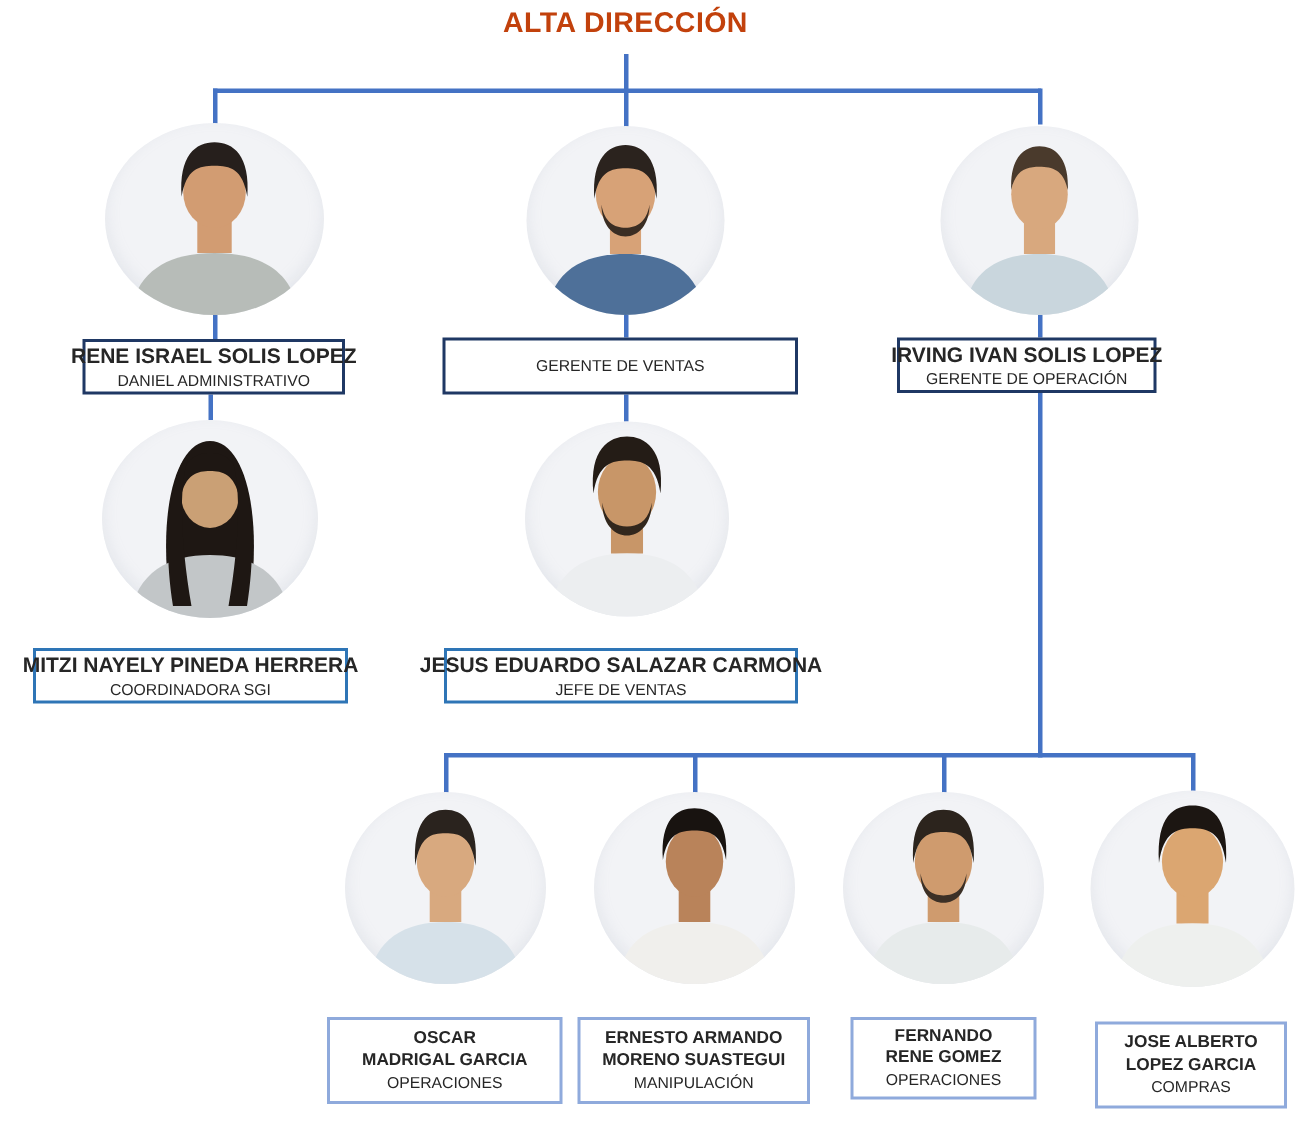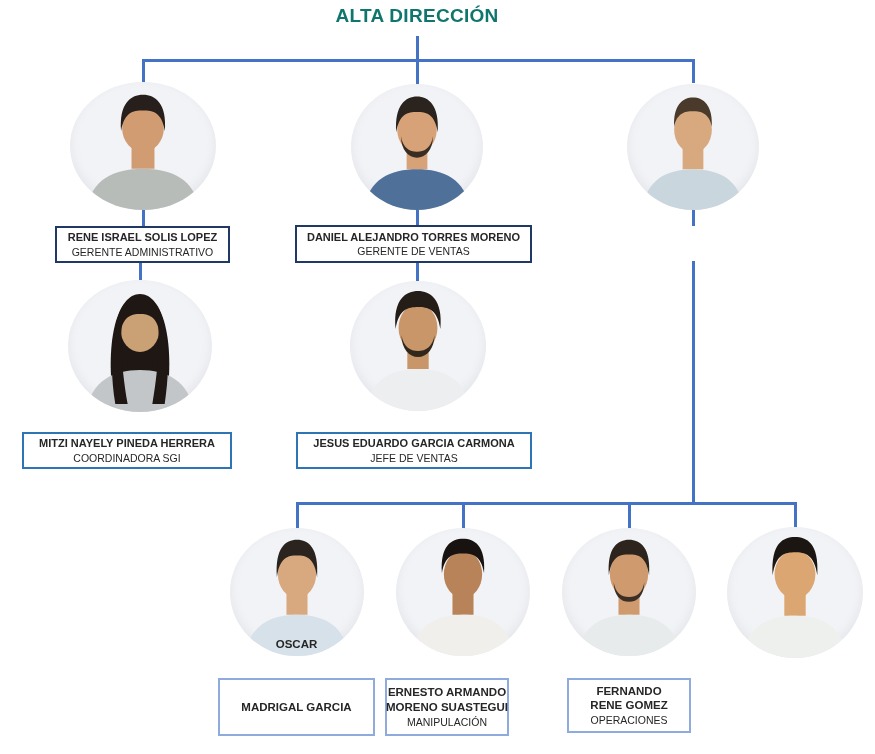--- a/index.html
+++ b/index.html
@@ -1,35 +1,35 @@
 <!DOCTYPE html>
 <html style="--connector: #4472C4; --level1_border: #1F3864; --level2_border: #2E75B6; --level3_border: #8FAADC; --text: #262626; --box_bg: #FFFFFF;"><head>
 <meta charset="utf-8">
 <style>
   html,body{margin:0;padding:0;background:#ffffff;}
   body{font-family:"Liberation Sans", sans-serif;}
   #canvas{position:relative;width:875px;height:754px;background:#fff;overflow:hidden;}
 
   .chart-title{position:absolute;left:117px;top:5px;width:600px;text-align:center;
-    font-size:19px;font-weight:bold;color:#0f766e;letter-spacing:.3px;}
+    font-size:19px;font-weight:bold;color:#c2410c;letter-spacing:.3px;}
 
   .line{position:absolute;background:var(--connector);}
   .v{width:3px;} .h{height:3px;}
 
   .photo{position:absolute;border-radius:50%;overflow:hidden;background:#f2f3f6;
     box-shadow:inset 0 -4px 10px rgba(160,170,190,.18);}
   .photo svg{display:block;}
 
   .box{position:absolute;background:var(--box_bg);display:flex;flex-direction:column;
     justify-content:center;align-items:center;box-sizing:border-box;text-align:center;
     color:var(--text);}
   .box.l1{border:2.5px solid var(--level1_border);}
   .box.l2{border:2px solid var(--level2_border);}
   .box.l3{border:2px solid var(--level3_border);}
-  .name{font-weight:bold;font-size:11px;line-height:1.3;white-space:nowrap;}
+  .name{font-weight:bold;font-size:14px;line-height:1.3;white-space:nowrap;}
   .box.l3 .name{font-size:11.5px;line-height:1.28;}
   .role{font-size:10.5px;line-height:1.25;margin-top:1px;white-space:nowrap;}
 </style>
 </head>
 <body>
 
 <div id="canvas">
 
   <div class="chart-title">ALTA DIRECCIÓN</div>
 
@@ -72,25 +72,28 @@
       <path d="M59,62 L59,88 L81,88 L81,62 Z" fill="#d8a87e"></path>
       <ellipse cx="70" cy="47" rx="20" ry="24" fill="#d8a87e"></ellipse>
       <path d="M50,44 C49,22 59,14 70,14 C81,14 91,22 90,44 C87,30 79,28 70,28 C61,28 53,30 50,44 Z" fill="#4a3a2c"></path>
       <path d="M54,55 C54,68 61,75 70,75 C79,75 86,68 86,55 C84,66 78,70 70,70 C62,70 56,66 54,55 Z" fill="none"></path>
       <path d="M16,130 C20,99 42,88 70,88 C98,88 120,99 124,130 Z" fill="#c9d6dd"></path>
     </svg>
   </div>
 
   <div class="box l1" style="left:55px;top:226px;width:175px;height:37px;">
     <div class="name">RENE ISRAEL SOLIS LOPEZ</div>
-    <div class="role">GERENTE ADMINISTRATIVO</div>
+    <div class="role">DANIEL ADMINISTRATIVO</div>
   </div>
   <div class="box l1" style="left:295px;top:225px;width:237px;height:38px;">
-    <div class="name">DANIEL ALEJANDRO TORRES MORENO</div>
     <div class="role">GERENTE DE VENTAS</div>
+  </div>
+  <div class="box l1" style="left:598px;top:225px;width:173px;height:37px;">
+    <div class="name">IRVING IVAN SOLIS LOPEZ</div>
+    <div class="role">GERENTE DE OPERACIÓN</div>
   </div>
 
   <div class="photo" style="left:68px;top:280px;width:144px;height:132px;">
     <svg viewBox="0 0 140 132" width="100%" height="100%" preserveAspectRatio="none">
       <path d="M59,64 L59,90 L81,90 L81,64 Z" fill="#caa075"></path>
       <path d="M44,120 C36,60 48,14 70,14 C92,14 104,60 96,120 Z" fill="#1e1713"></path>
       <ellipse cx="70" cy="49" rx="19" ry="23" fill="#caa075"></ellipse>
       <path d="M51,52 C50,28 59,22 70,22 C81,22 90,28 89,52 C86,36 78,34 70,34 C62,34 54,36 51,52 Z" fill="#1e1713"></path>
       <path d="M18,132 C22,101 44,90 70,90 C96,90 118,101 122,132 Z" fill="#c2c6c8"></path>
       <path d="M46,124 C38,72 46,30 57,22 C49,42 51,82 58,124 Z" fill="#1e1713"></path>
@@ -105,21 +108,21 @@
       <path d="M53,54 C53,68 61,76 70,76 C79,76 87,68 87,54 C85,66 78,70 70,70 C62,70 55,66 53,54 Z" fill="#32271d"></path>
       <path d="M16,130 C20,99 42,88 70,88 C98,88 120,99 124,130 Z" fill="#eceef0"></path>
     </svg>
   </div>
 
   <div class="box l2" style="left:22px;top:432px;width:210px;height:37px;">
     <div class="name">MITZI NAYELY PINEDA HERRERA</div>
     <div class="role">COORDINADORA SGI</div>
   </div>
   <div class="box l2" style="left:296px;top:432px;width:236px;height:37px;">
-    <div class="name">JESUS EDUARDO GARCIA CARMONA</div>
+    <div class="name">JESUS EDUARDO SALAZAR CARMONA</div>
     <div class="role">JEFE DE VENTAS</div>
   </div>
 
   <div class="photo" style="left:230px;top:528px;width:134px;height:128px;">
     <svg viewBox="0 0 140 130" width="100%" height="100%" preserveAspectRatio="none">
       <path d="M59,62 L59,88 L81,88 L81,62 Z" fill="#d8a97f"></path>
       <ellipse cx="70" cy="47" rx="20" ry="24" fill="#d8a97f"></ellipse>
       <path d="M49,50 C47,20 58,12 70,12 C82,12 93,20 91,50 C88,30 80,28 70,28 C60,28 52,30 49,50 Z" fill="#2a231e"></path>
       <path d="M54,55 C54,68 61,75 70,75 C79,75 86,68 86,55 C84,66 78,70 70,70 C62,70 56,66 54,55 Z" fill="none"></path>
       <path d="M16,130 C20,99 42,88 70,88 C98,88 120,99 124,130 Z" fill="#d6e1e9"></path>
@@ -146,29 +149,34 @@
   <div class="photo" style="left:727px;top:527px;width:136px;height:131px;">
     <svg viewBox="0 0 140 130" width="100%" height="100%" preserveAspectRatio="none">
       <path d="M59,62 L59,88 L81,88 L81,62 Z" fill="#dba671"></path>
       <ellipse cx="70" cy="47" rx="21" ry="24" fill="#dba671"></ellipse>
       <path d="M47,48 C45,16 58,10 70,10 C82,10 95,16 93,48 C90,27 80,25 70,25 C60,25 50,27 47,48 Z" fill="#1c1612"></path>
       <path d="M54,55 C54,68 61,75 70,75 C79,75 86,68 86,55 C84,66 78,70 70,70 C62,70 56,66 54,55 Z" fill="none"></path>
       <path d="M16,130 C20,99 42,88 70,88 C98,88 120,99 124,130 Z" fill="#eef0ee"></path>
     </svg>
   </div>
 
-  <div class="box l3" style="left:218px;top:678px;width:157px;height:58px;gap:48px;">
+  <div class="box l3" style="left:218px;top:678px;width:157px;height:58px;">
     <div class="name">OSCAR</div>
     <div class="name">MADRIGAL GARCIA</div>
     <div class="role">OPERACIONES</div>
   </div>
-  <div class="box l3" style="left:385px;top:678px;width:124px;height:58px;">
+  <div class="box l3" style="left:385px;top:678px;width:155px;height:58px;">
     <div class="name">ERNESTO ARMANDO</div>
     <div class="name">MORENO SUASTEGUI</div>
     <div class="role">MANIPULACIÓN</div>
   </div>
   <div class="box l3" style="left:567px;top:678px;width:124px;height:55px;">
     <div class="name">FERNANDO</div>
     <div class="name">RENE GOMEZ</div>
     <div class="role">OPERACIONES</div>
   </div>
+  <div class="box l3" style="left:730px;top:681px;width:128px;height:58px;">
+    <div class="name">JOSE ALBERTO</div>
+    <div class="name">LOPEZ GARCIA</div>
+    <div class="role">COMPRAS</div>
+  </div>
 
 </div>
 
 </body></html>

